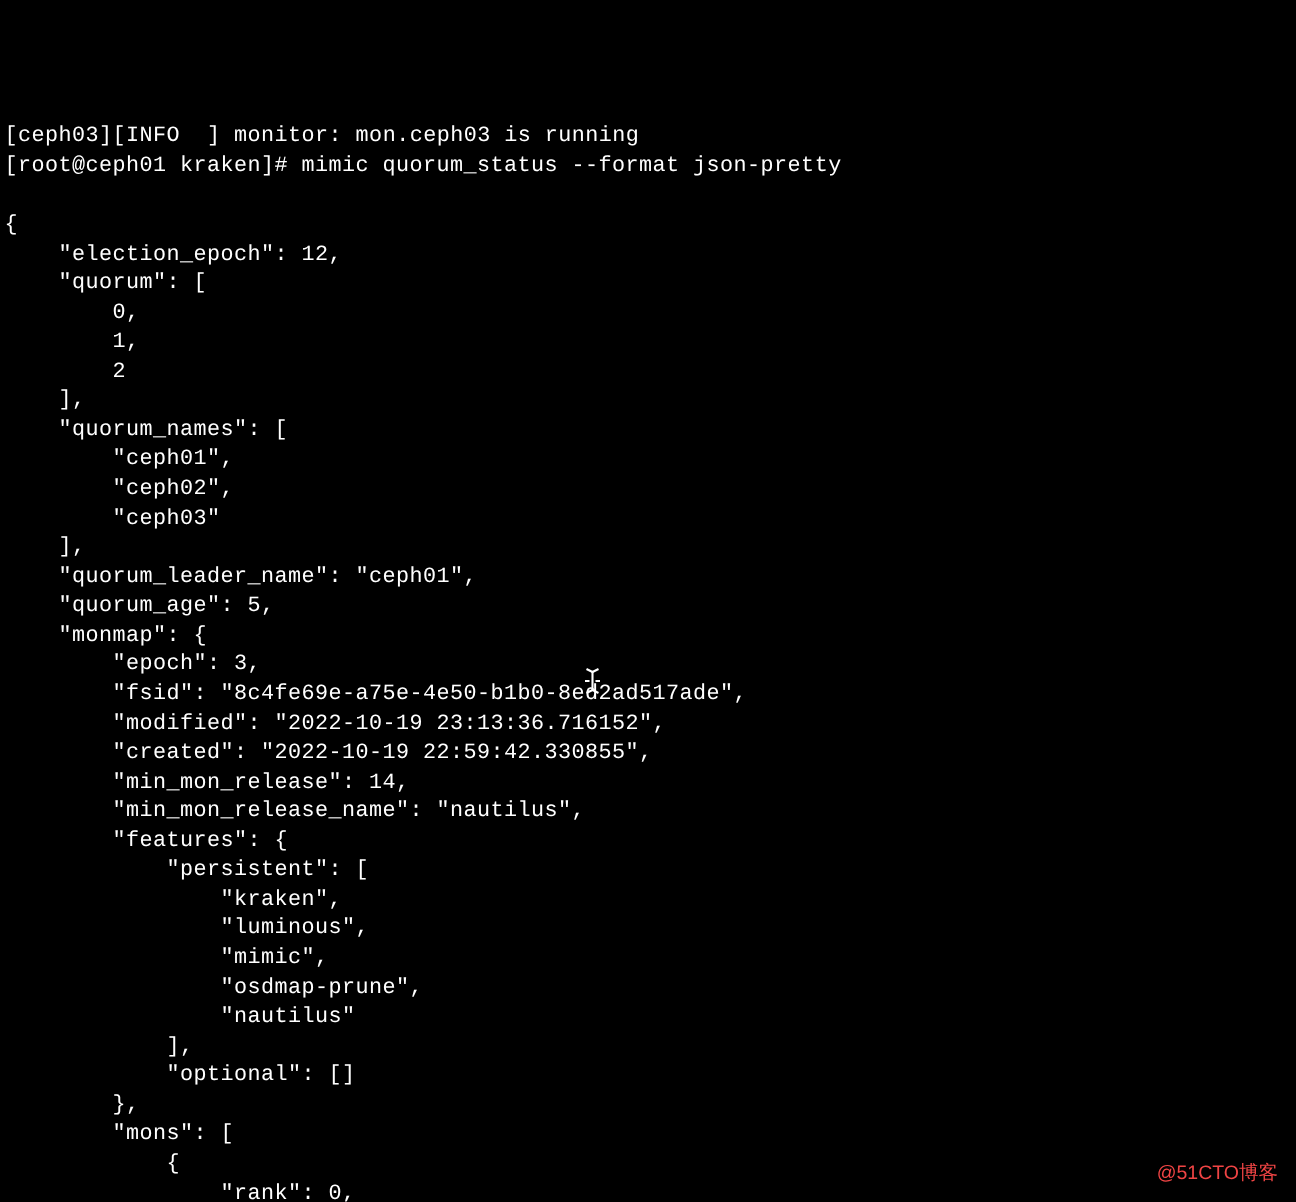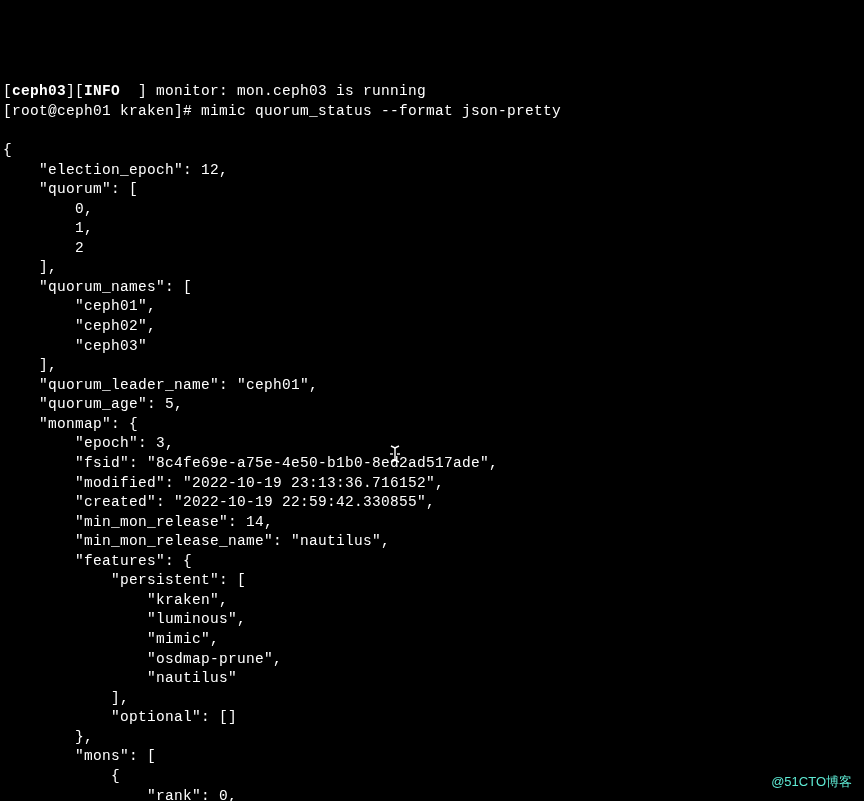--- a/index.html
+++ b/index.html
@@ -14,30 +14,30 @@
       font-size: 14.5px;
       line-height: 1.35;
       padding: 4px 3px;
       white-space: pre;
       overflow: hidden;
       width: 864px;
       height: 801px;
       position: relative;
     }
     .bold {
-      font-weight: bold;
+      font-weight: normal;
     }
     .terminal-output {
       letter-spacing: 0.3px;
     }
     .watermark {
       position: absolute;
       bottom: 10px;
       right: 12px;
-      color: #5eead4;
+      color: #ef4444;
       font-size: 13px;
       font-family: Arial, sans-serif;
       white-space: normal;
     }
     .cursor-overlay {
       position: absolute;
       left: 371px;
       top: 425px;
       width: 14px;
       height: 18px;

